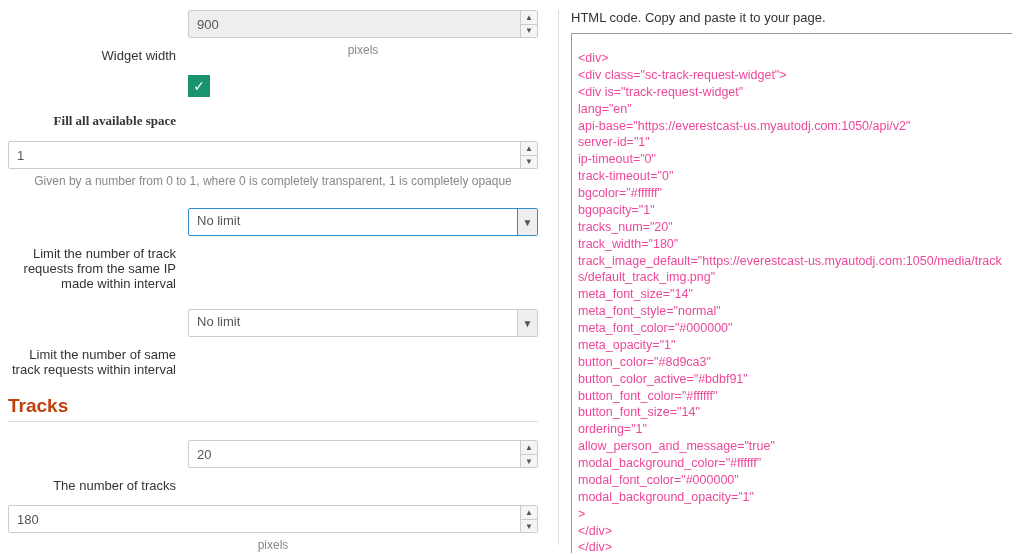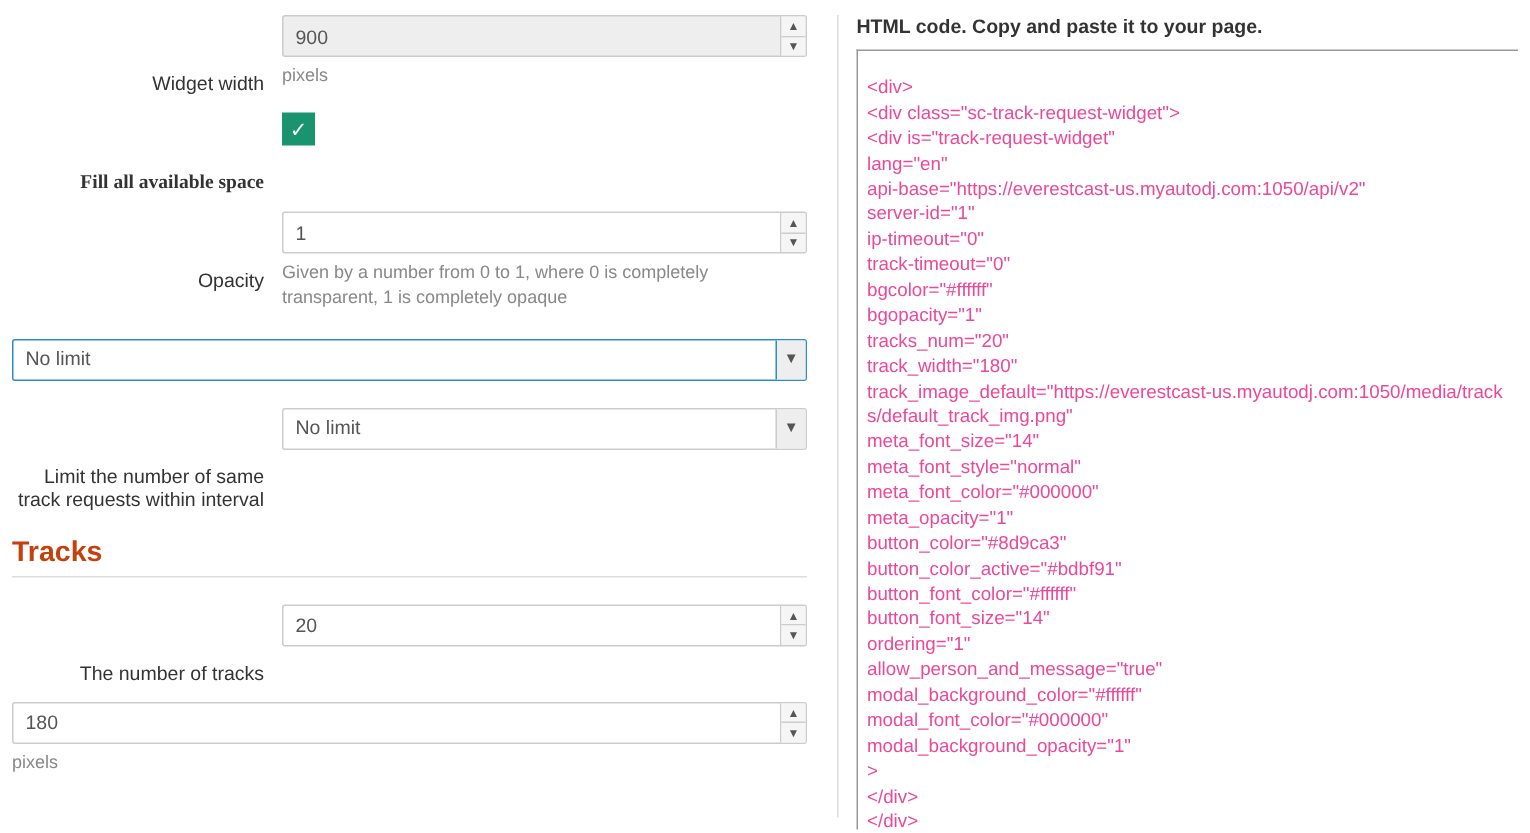--- a/index.html
+++ b/index.html
@@ -103,20 +103,21 @@
     pointer-events: none;
   }
   .select-arrow.blue-border {
     border-left: 1px solid #2e8bcc;
   }
   .help-text {
     font-size: 12px;
     color: #888;
     margin-top: 4px;
     line-height: 1.45;
+    text-align: center;
   }
   .checkbox-box {
     width: 22px;
     height: 22px;
     background: #1A936F;
     display: flex;
     align-items: center;
     justify-content: center;
     color: #fff;
     font-size: 14px;
@@ -135,21 +136,20 @@
   }
   .section-hr {
     border: none;
     border-top: 1px solid #ddd;
     margin-bottom: 18px;
   }
   .code-description {
     font-size: 13px;
     color: #333;
     margin-bottom: 8px;
-    font-weight: bold;
   }
   .code-box {
     border: 1px solid #999;
     border-right: none;
     border-bottom: none;
     width: 100%;
     height: 520px;
     padding: 16px 6px;
     font-family: Arial, sans-serif;
     font-size: 12.5px;
@@ -183,34 +183,34 @@
     <div class="form-label bold">Fill all available space</div>
     <div class="form-control-wrap">
       <div class="checkbox-box">
         <span>✓</span>
       </div>
     </div>
   </div>
 
 
   <div class="form-row tall">
-    <div class="form-label">Opacity</div>
     <div class="form-control-wrap">
       <div class="spinner-wrap">
         <input class="form-control" value="1" style="">
         <div class="spin-btns">
           <div class="spin-btn">▲</div>
           <div class="spin-btn">▼</div>
         </div>
       </div>
       <div class="help-text">Given by a number from 0 to 1, where 0 is completely transparent, 1 is completely opaque</div>
     </div>
   </div>
 
   <div class="form-row tall">
+    <div class="form-label">Limit the number of track requests from the same IP made within interval</div>
     <div class="form-control-wrap">
       <div class="select-wrap">
         <div class="form-control active-look">No limit</div>
         <div class="select-arrow blue-border">▼</div>
       </div>
     </div>
   </div>
 
   <div class="form-row tall">
     <div class="form-label">Limit the number of same track requests within interval</div>

